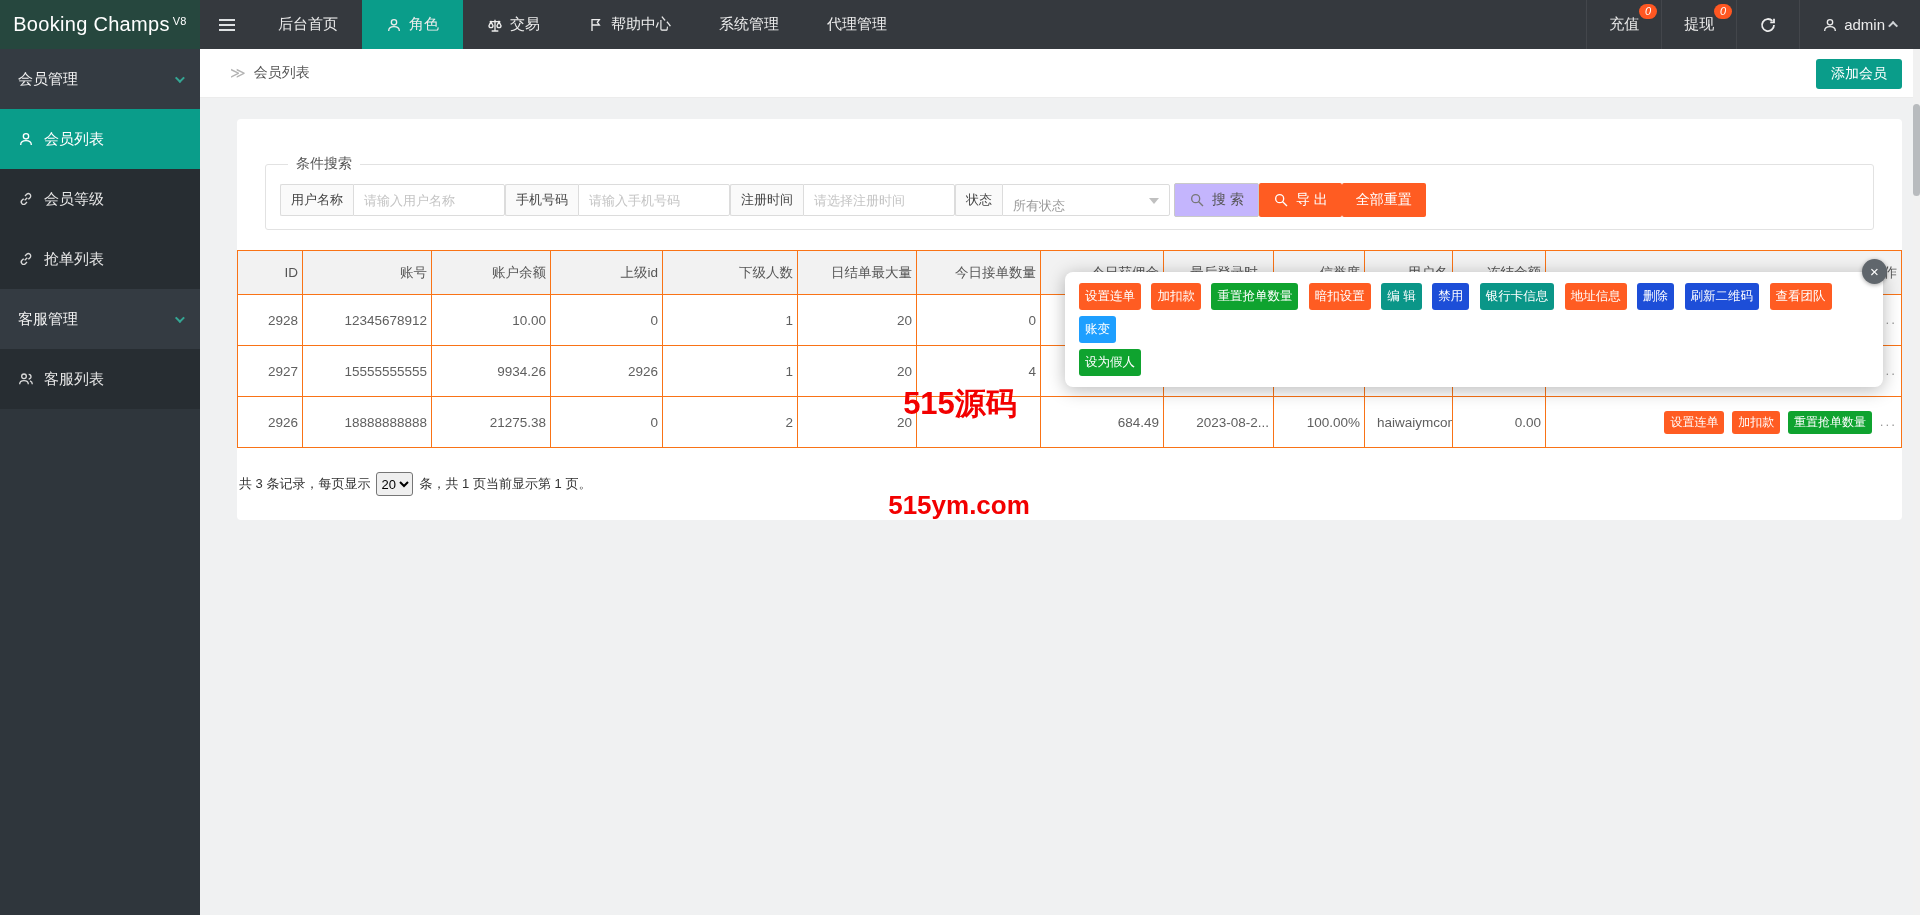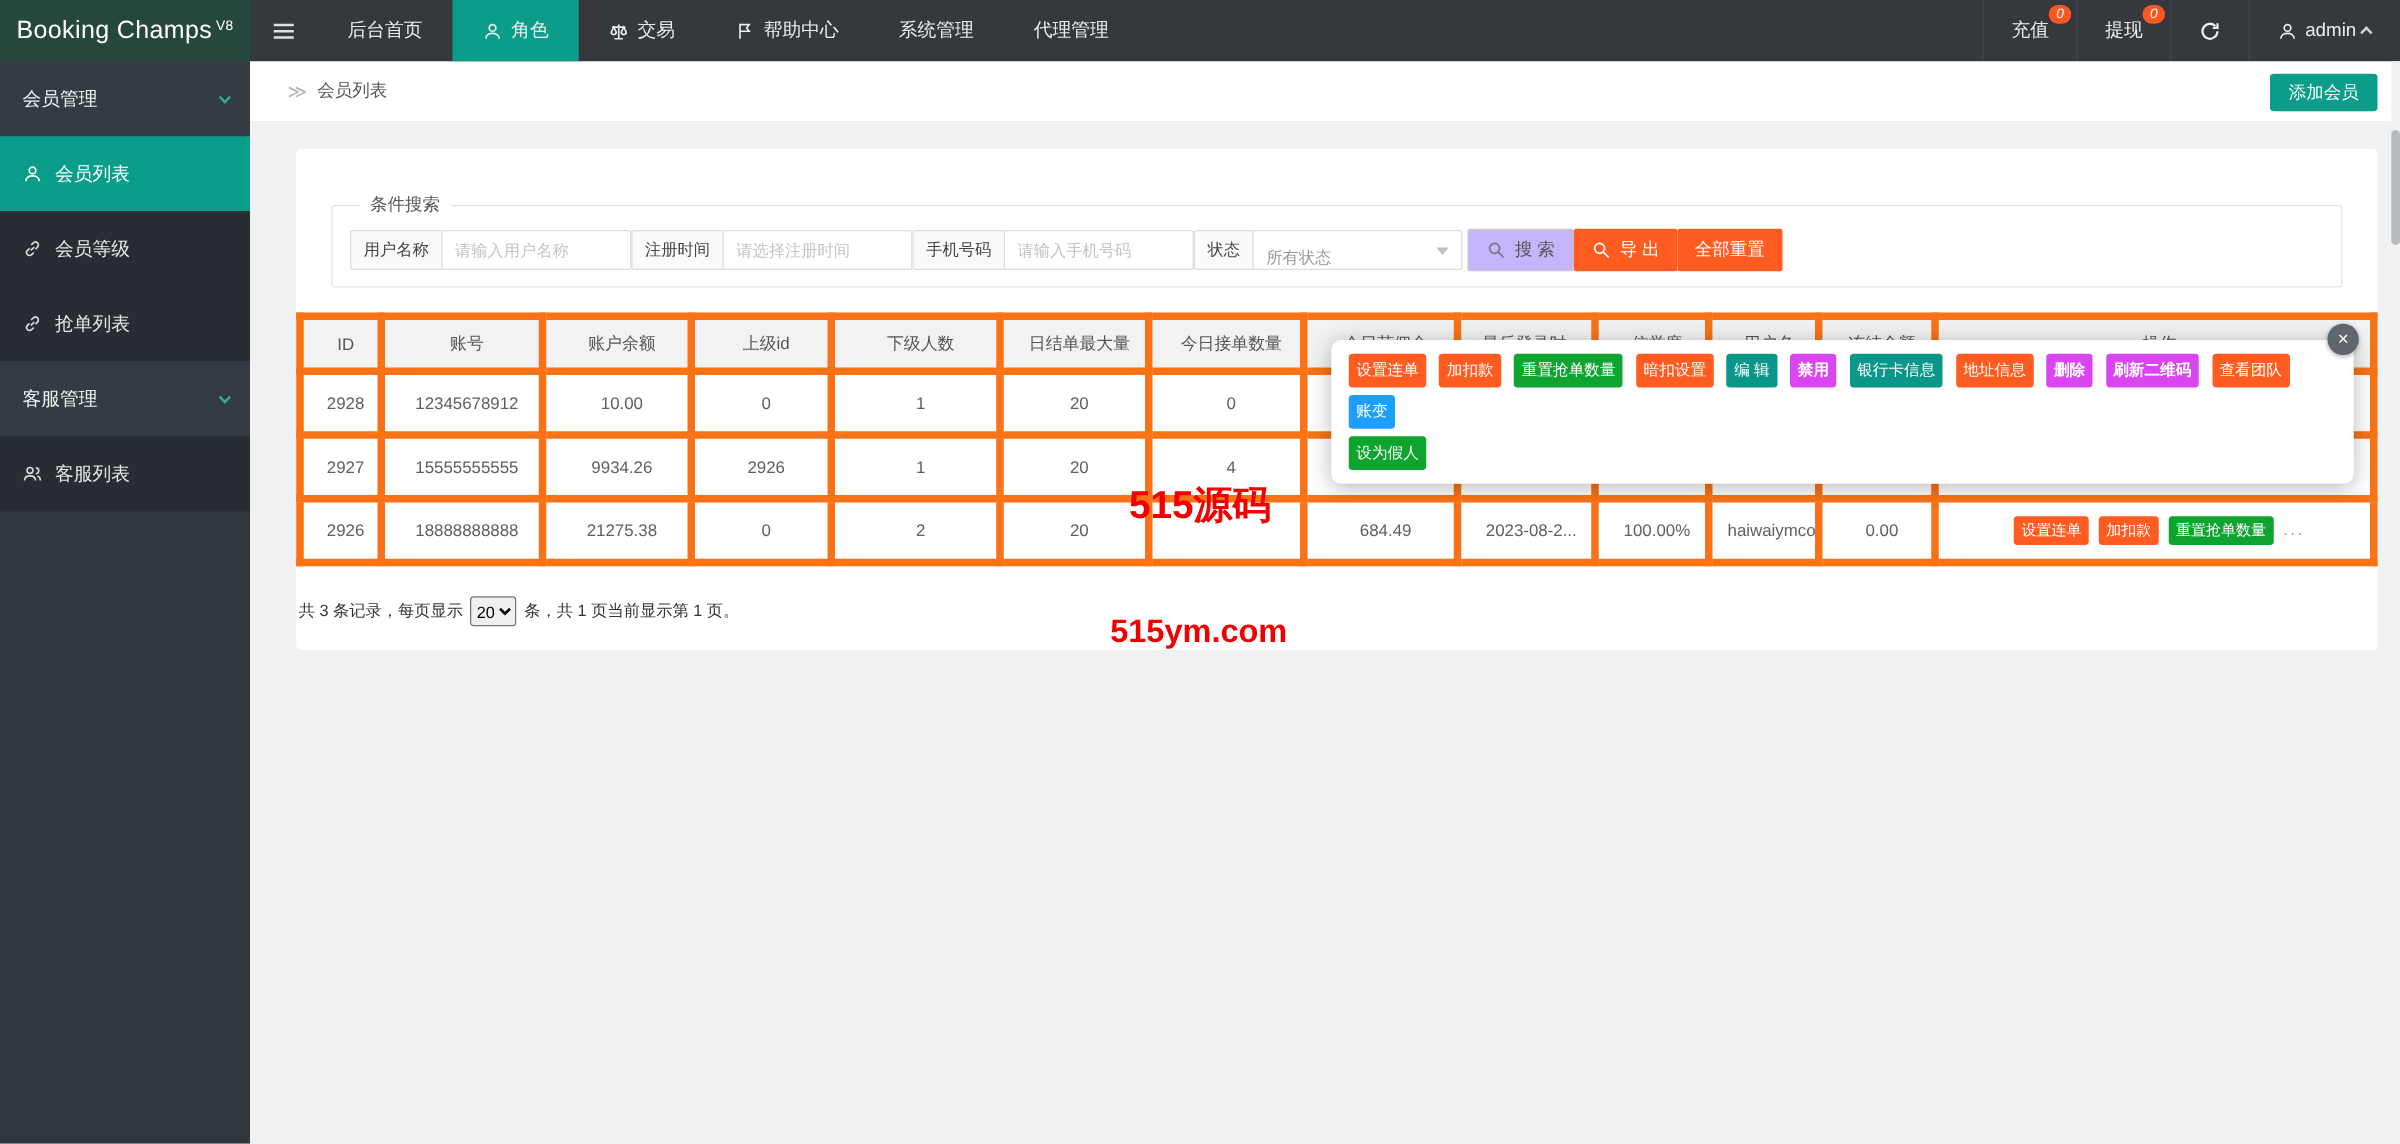--- a/index.html
+++ b/index.html
@@ -57,29 +57,29 @@
   .btn { height:34px; display:flex; align-items:center; gap:7px; padding:0 14px; font-size:14px; border-radius:2px; cursor:pointer; border:none; font-family:inherit; white-space:nowrap; }
   .btn svg { width:16px; height:16px; }
   .btn-search { background:#c4b5fd; border:1px solid #c9c9c9; color:#555; margin-left:4px; }
   .btn-search svg { stroke:#777; }
   .btn-export { background:#ff5c22; color:#fff; }
   .btn-export svg { stroke:#fff; }
   .btn-reset { background:#ff5c22; color:#fff; }
 
   
   table.members { width:100%; border-collapse:collapse; table-layout:fixed; }
-  .members th, .members td { border:6px solid #f97316; font-size:13.5px; color:#5f5f5f; padding:0 4px 0 12px; text-align:center; white-space:nowrap; overflow:hidden; }
+  .members th, .members td { border:1px solid #f97316; font-size:13.5px; color:#5f5f5f; padding:0 4px 0 12px; text-align:right; white-space:nowrap; overflow:hidden; }
   .members th { height:44px; background:#f2f2f2; font-weight:400; color:#555; }
   .members td { height:51px; }
   .rbtn { display:inline-block; padding:3px 6px; font-size:12px; color:#fff; border-radius:3px; margin-right:4px; cursor:pointer; white-space:nowrap; }
   .more { color:#999; letter-spacing:2px; cursor:pointer; }
   .c-orange { background:#ff5c22; }
   .c-green  { background:#0fa32f; }
   .c-teal   { background:#0a9688; }
-  .c-red    { background:#d946ef;font-weight:bold; }
+  .c-red    { background:#1d4ed8; }
   .c-blue   { background:#1e9fff; }
 
   
   .pagination { display:flex; align-items:center; gap:6px; padding:24px 2px; font-size:13px; color:#333; }
   .pagination select { height:24px; border:1px solid #767676; border-radius:3px; font-size:13px; font-family:inherit; }
 
   
   .popup { position:absolute; left:828px; top:153px; width:818px; background:#fff; border-radius:8px; box-shadow:0 3px 18px rgba(0,0,0,.28); padding:8px 11px; z-index:35; }
   .pbtn { display:inline-block; margin:3px; padding:5px 6px; font-size:12.5px; color:#fff; border-radius:3px; white-space:nowrap; cursor:pointer; }
   .popup-close { position:absolute; top:-13px; right:-4px; width:25px; height:25px; border-radius:50%; background:#60666c; color:#fff; display:flex; align-items:center; justify-content:center; font-size:15px; cursor:pointer; box-shadow:0 1px 4px rgba(0,0,0,.35); }
@@ -217,26 +217,26 @@
   <div class="card">
 
     <fieldset class="search">
       <legend>条件搜索</legend>
       <div class="form-row">
         <div class="igroup">
           <span class="iaddon">用户名称</span>
           <input type="text" placeholder="请输入用户名称" style="">
         </div>
         <div class="igroup">
+          <span class="iaddon">手机号码</span>
+          <input type="text" placeholder="请输入手机号码" style="">
+        </div>
+        <div class="igroup">
           <span class="iaddon">注册时间</span>
           <input type="text" placeholder="请选择注册时间" style="">
-        </div>
-        <div class="igroup">
-          <span class="iaddon">手机号码</span>
-          <input type="text" placeholder="请输入手机号码" style="">
         </div>
         <div class="igroup">
           <span class="iaddon">状态</span>
           <div class="iselect">
             <span>所有状态</span>
             <i class="caret"></i>
           </div>
         </div>
         <button class="btn btn-search">
           <svg viewBox="0 0 24 24" fill="none" stroke-width="2">

